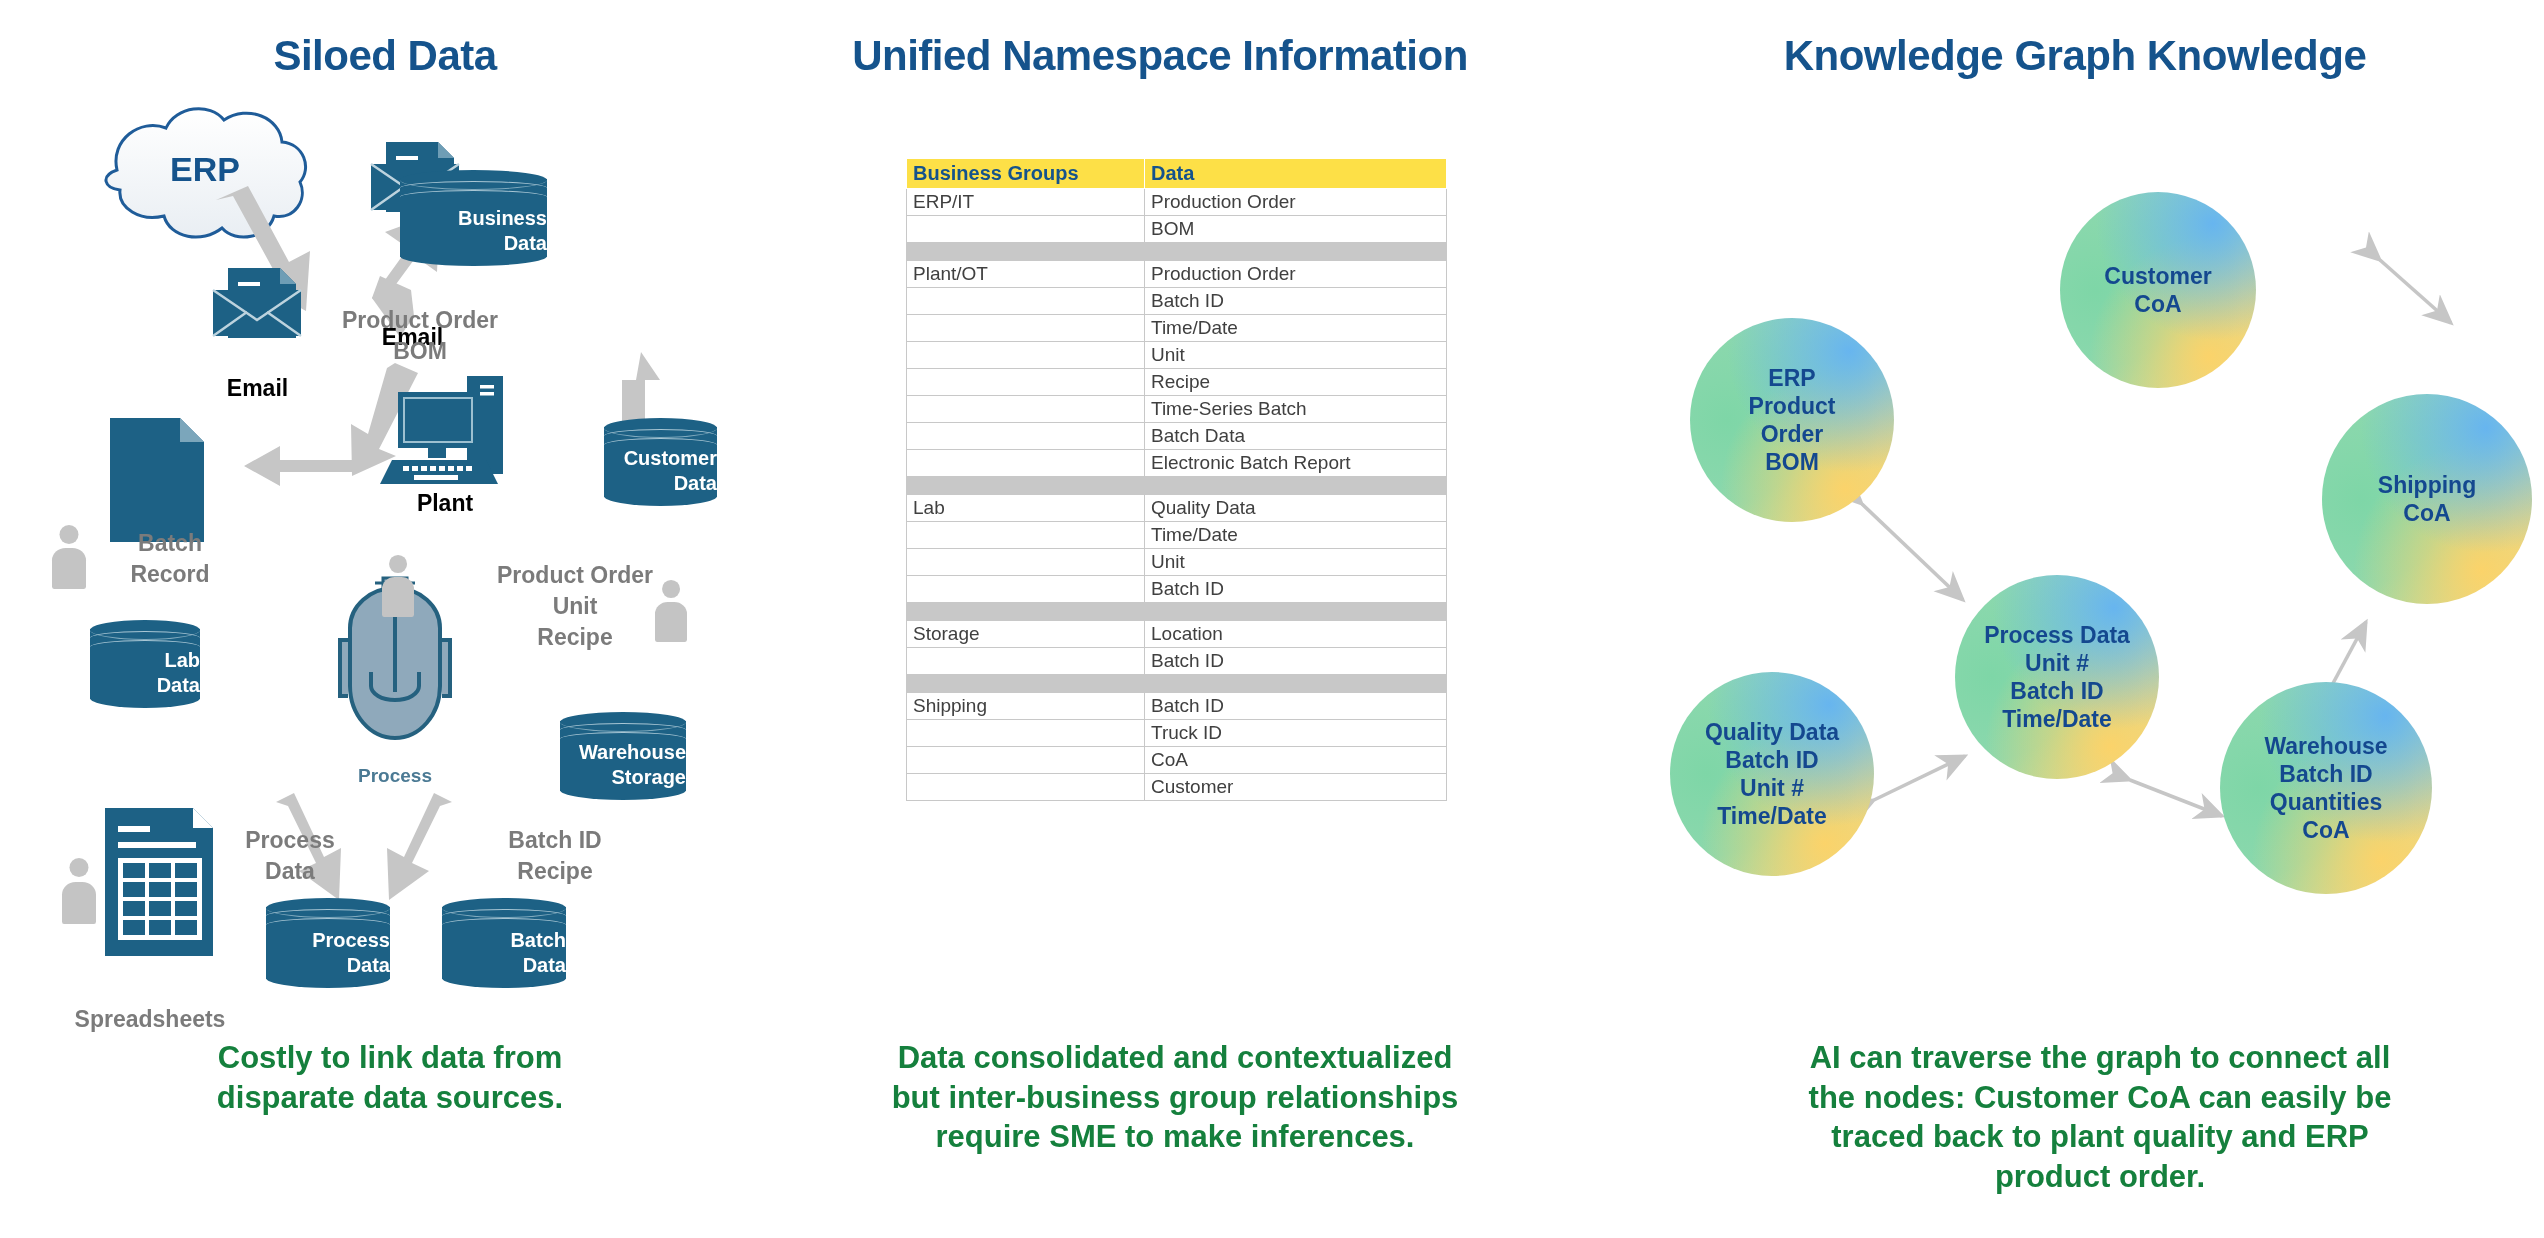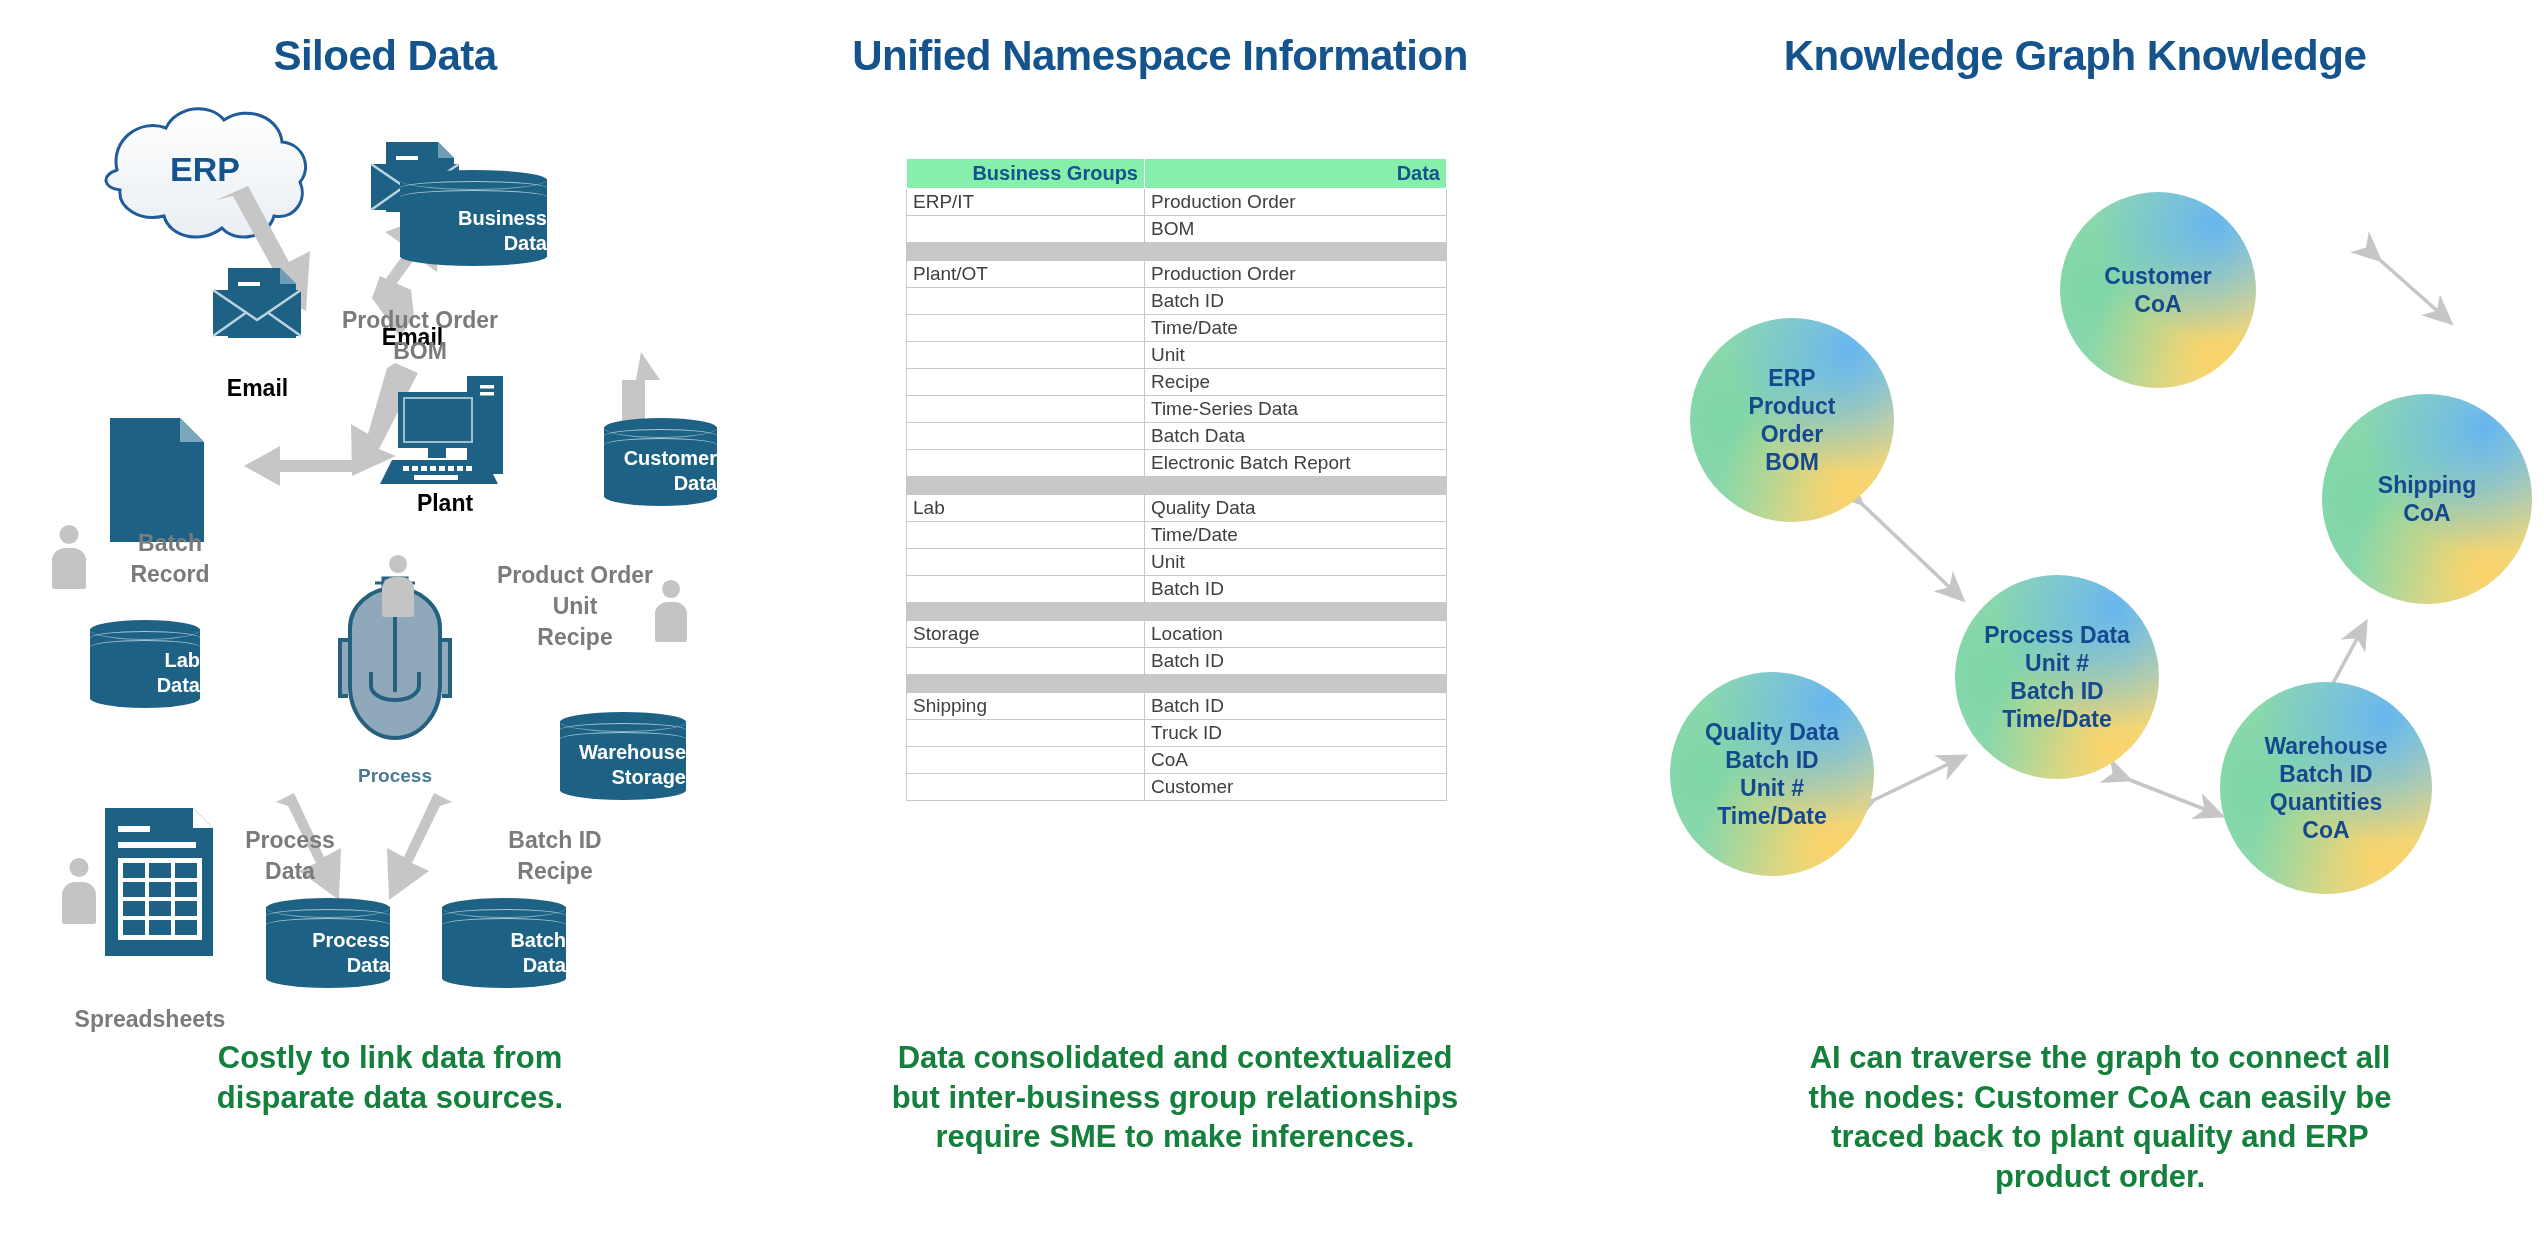--- a/index.html
+++ b/index.html
@@ -110,25 +110,25 @@
 
   
   .uns-table {
     position: absolute;
     border-collapse: collapse;
     background: #ffffff;
     border: 1px solid #9c9c9c;
     table-layout: fixed;
   }
   .uns-table th {
-    background: #86efac;
+    background: #fde047;
     color: #15538c;
     font-size: 20px;
     font-weight: bold;
-    text-align: right;
+    text-align: left;
     padding: 3px 6px;
     border: 1px solid #ffffff;
     height: 27px;
   }
   .uns-table td {
     color: #404040;
     font-size: 19px;
     font-weight: 500;
     text-align: left;
     padding: 2px 6px;
@@ -435,21 +435,21 @@
         <tr>
           <td></td>
           <td>Unit</td>
         </tr>
         <tr>
           <td></td>
           <td>Recipe</td>
         </tr>
         <tr>
           <td></td>
-          <td>Time-Series Data</td>
+          <td>Time-Series Batch</td>
         </tr>
         <tr>
           <td></td>
           <td>Batch Data</td>
         </tr>
         <tr>
           <td></td>
           <td>Electronic Batch Report</td>
         </tr>
         <tr class="spacer">

